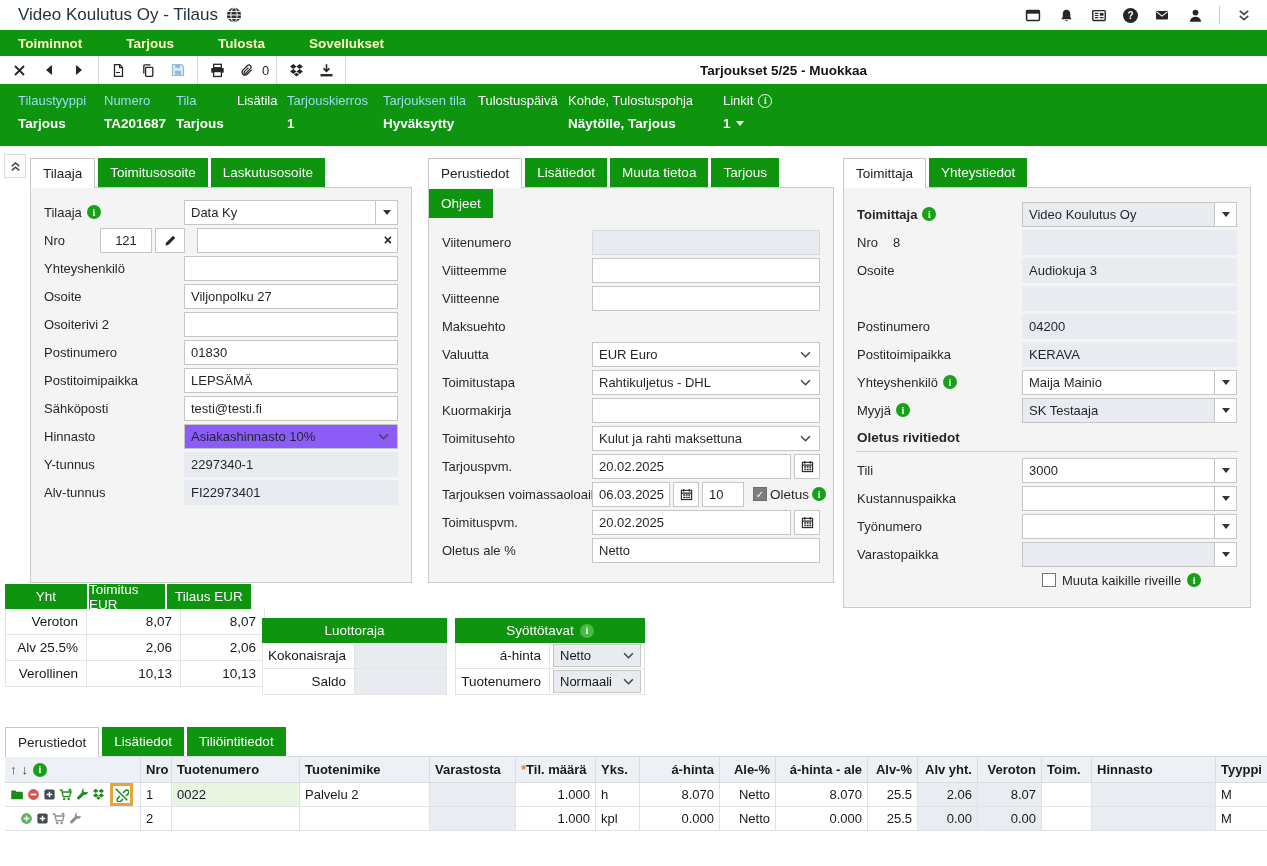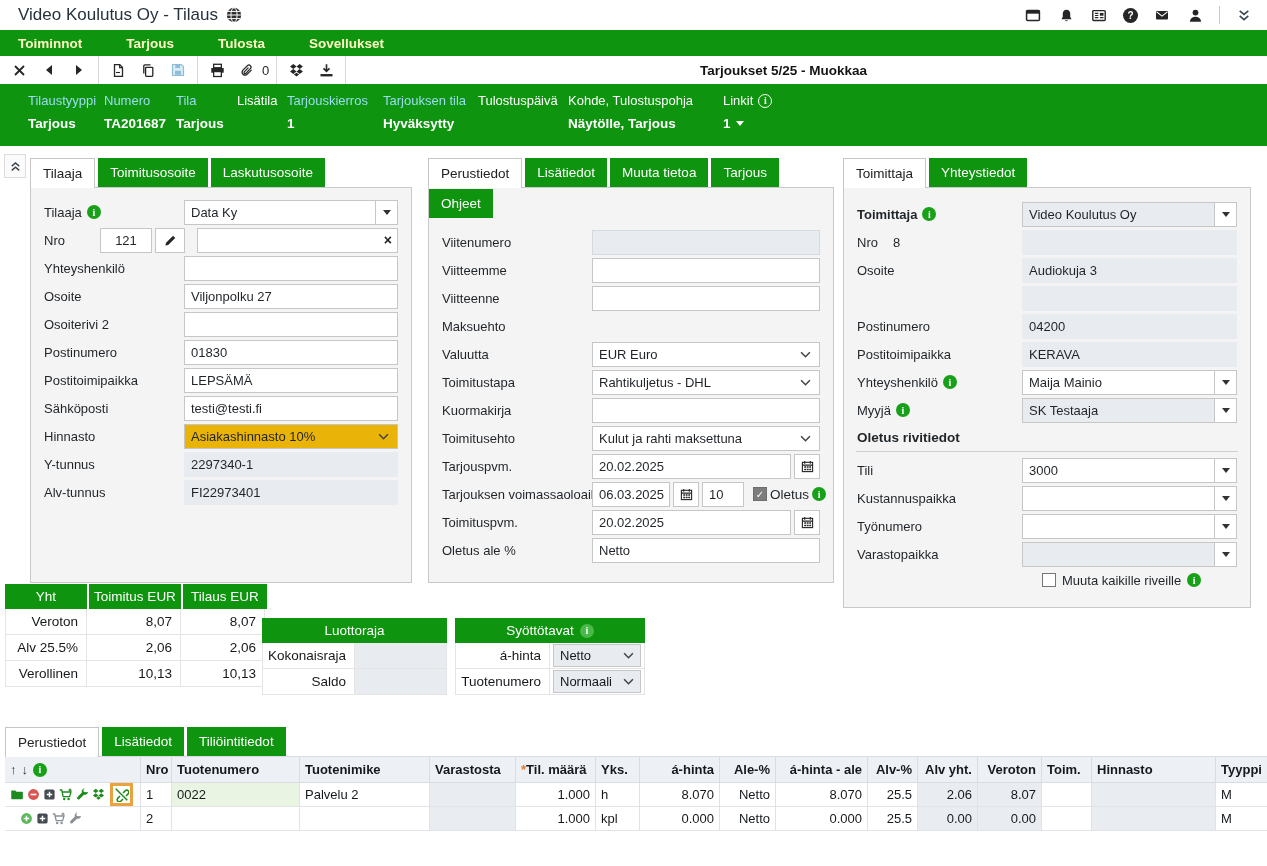--- a/index.html
+++ b/index.html
@@ -216,21 +216,21 @@
         <svg width="15" height="15" viewBox="0 0 14 14">
           <path d="M7 1.2v6.6M4.2 5 7 7.8 9.8 5" stroke="#262626" stroke-width="1.5" fill="none"></path>
           <path d="M1.4 10.3h11.2v2.2H1.4z" fill="#262626"></path>
         </svg>
       </span>
   </div>
   <div class="ttitle">Tarjoukset 5/25 - Muokkaa</div>
 </div>
 
 <div class="band">
-  <div class="bf" style="left:28px">
+  <div class="bf" style="left:18px">
     <div class="l link">Tilaustyyppi</div>
     <div class="v">Tarjous</div>
   </div>
   <div class="bf" style="left:104px">
     <div class="l link">Numero</div>
     <div class="v">TA201687</div>
   </div>
   <div class="bf" style="left:176px">
     <div class="l link">Tila</div>
     <div class="v">Tarjous</div>
@@ -339,21 +339,21 @@
     </div>
     <div class="frow">
       <span class="lbl w140">Sähköposti</span>
       <span class="ctl">
           <span class="fld">testi@testi.fi</span>
         </span>
     </div>
     <div class="frow">
       <span class="lbl w140">Hinnasto</span>
       <span class="ctl">
-          <span class="fld sel" style="background:#eab308">
+          <span class="fld sel" style="background:#8b5cf6">
             <span>Asiakashinnasto 10%</span>
             <svg width="11" height="7" viewBox="0 0 10 6">
               <path d="M1 1l4 4 4-4" stroke="#444" stroke-width="1.4" fill="none"></path>
             </svg>
           </span>
         </span>
     </div>
     <div class="frow">
       <span class="lbl w140">Y-tunnus</span>
       <span class="ctl">
@@ -624,21 +624,21 @@
       <span class="cb"></span>
       <span>Muuta kaikille riveille</span>
       <span class="info"></span>
     </div>
   </div>
 </div>
 
 <div class="gtable" style="left:5px;top:584px">
   <div class="hrow">
     <div class="gh" style="width:82px">Yht</div>
-    <div class="gh" style="width:92px">Toimitus EUR</div>
+    <div class="gh" style="width:76px">Toimitus EUR</div>
     <div class="gh" style="width:84px">Tilaus EUR</div>
   </div>
   <div class="grow">
     <div class="gc first" style="width:82px">Veroton</div>
     <div class="gc" style="width:94px">8,07</div>
     <div class="gc" style="width:84px">8,07</div>
   </div>
   <div class="grow">
     <div class="gc first" style="width:82px">Alv 25.5%</div>
     <div class="gc" style="width:94px">2,06</div>

